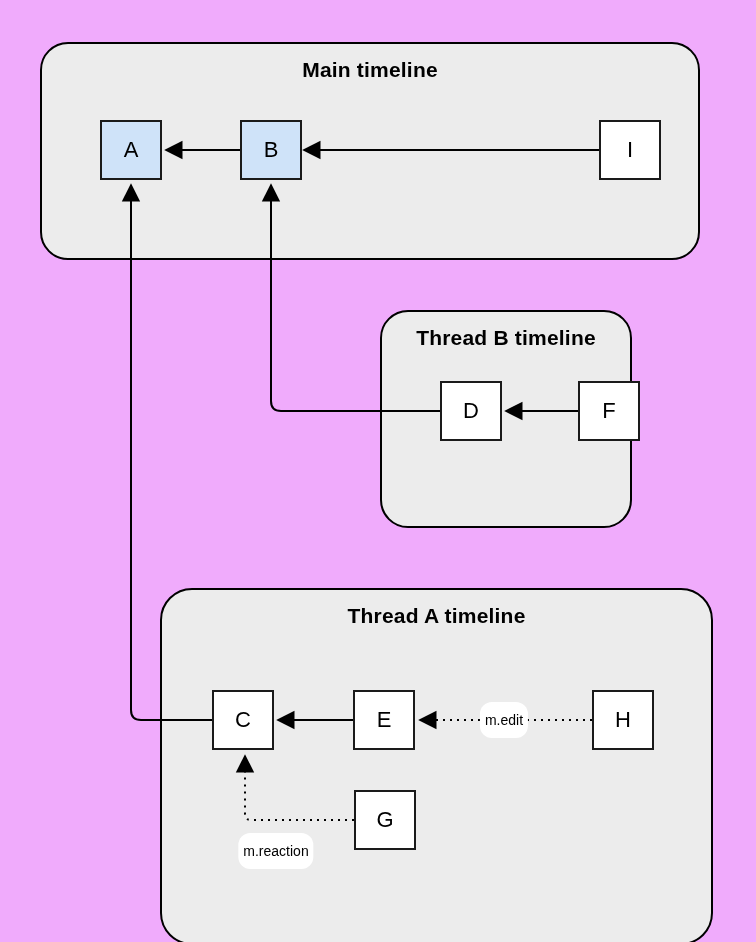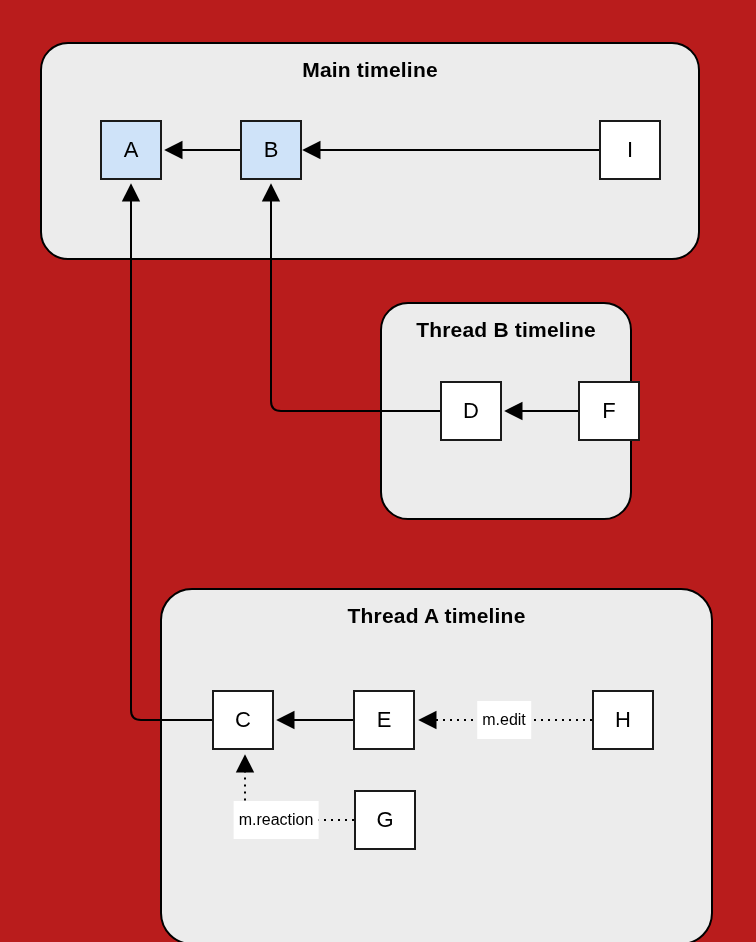--- a/index.html
+++ b/index.html
@@ -12,41 +12,41 @@
   * { margin: 0; padding: 0; box-sizing: border-box; }
   html, body { background: #ffffff; }
   body {
     font-family: "Liberation Sans", "DejaVu Sans", sans-serif;
     color: #000;
   }
   .canvas {
     position: relative;
     width: 756px;
     height: 942px;
-    background: #b91c1c;
+    background: #f0abfc;
     overflow: hidden;
   }
   .group {
     position: absolute;
     background: var(--group-fill);
     border: 2px solid var(--stroke);
     z-index: 1;
   }
   .group-title {
     position: absolute;
     top: 14px;
     left: 0;
     width: 100%;
     text-align: center;
     font-weight: bold;
     font-size: 21px;
     letter-spacing: 0.2px;
   }
   #group-main    { left: 40px;  top: 42px;  width: 660px; height: 218px; border-radius: 28px; }
-  #group-threadb { left: 380px; top: 302px; width: 252px; height: 218px; border-radius: 28px; }
+  #group-threadb { left: 380px; top: 310px; width: 252px; height: 218px; border-radius: 28px; }
   #group-threada { left: 160px; top: 540px; width: 553px; height: 357px; border-radius: 32px; margin-top: 48px; }
 
   svg.edges {
     position: absolute;
     left: 0; top: 0;
     width: 756px; height: 942px;
     z-index: 2;
   }
   svg.edges path.edge {
     fill: none;
@@ -78,26 +78,27 @@
   #node-C { left: 212px; top: 690px; }
   #node-E { left: 353px; top: 690px; }
   #node-H { left: 592px; top: 690px; }
   #node-G { left: 354px; top: 790px; }
 
   .edge-label {
     position: absolute;
     transform: translate(-50%, -50%);
     background: #ffffff;
     padding: 10px 5px;
-    font-size: 16px;
+    font-size: 14px;
     white-space: nowrap;
     z-index: 4;
+    border-radius: 12px;
   }
   #label-medit     { left: 504px; top: 720px; }
-  #label-mreaction { left: 276px; top: 820px; text-align: right; }
+  #label-mreaction { left: 276px; top: 851px; text-align: right; }
 </style>
 </head>
 <body>
 
 <div class="canvas">
 
   <div class="group" id="group-main">
     <div class="group-title">Main timeline</div>
   </div>
   <div class="group" id="group-threadb">

